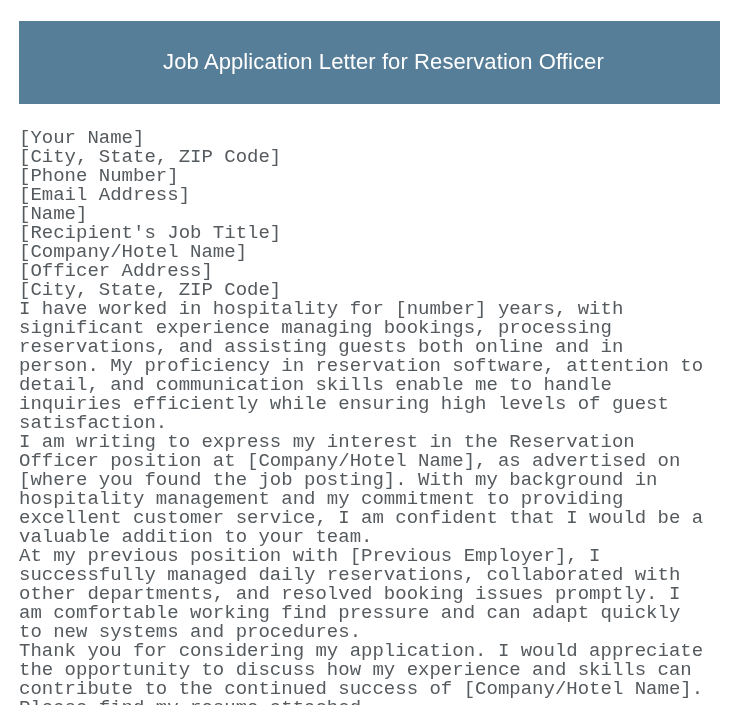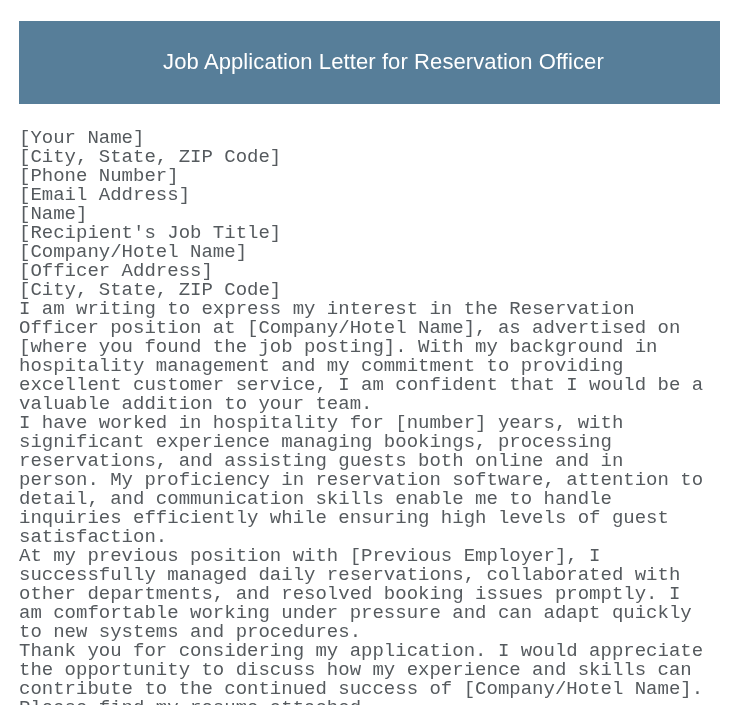--- a/index.html
+++ b/index.html
@@ -80,23 +80,23 @@
     <span class="line">[Email Address]</span>
 
     <span class="line">[Name]</span>
 
     <span class="line">[Recipient's Job Title]</span>
     <span class="line">[Company/Hotel Name]</span>
     <span class="line">[Officer Address]</span>
     <span class="line">[City, State, ZIP Code]</span>
 
 
+    <span class="para">I have worked in hospitality for [number] years, with significant experience managing bookings, processing reservations, and assisting guests both online and in person. My proficiency in reservation software, attention to detail, and communication skills enable me to handle inquiries efficiently while ensuring high levels of guest satisfaction.</span>
     <span class="para">I am writing to express my interest in the Reservation Officer position at [Company/Hotel Name], as advertised on [where you found the job posting]. With my background in hospitality management and my commitment to providing excellent customer service, I am confident that I would be a valuable addition to your team.</span>
-    <span class="para">I have worked in hospitality for [number] years, with significant experience managing bookings, processing reservations, and assisting guests both online and in person. My proficiency in reservation software, attention to detail, and communication skills enable me to handle inquiries efficiently while ensuring high levels of guest satisfaction.</span>
-    <span class="para">At my previous position with [Previous Employer], I successfully managed daily reservations, collaborated with other departments, and resolved booking issues promptly. I am comfortable working under pressure and can adapt quickly to new systems and procedures.</span>
+    <span class="para">At my previous position with [Previous Employer], I successfully managed daily reservations, collaborated with other departments, and resolved booking issues promptly. I am comfortable working find pressure and can adapt quickly to new systems and procedures.</span>
     <span class="para">Thank you for considering my application. I would appreciate the opportunity to discuss how my experience and skills can contribute to the continued success of [Company/Hotel Name]. Please find my resume attached.</span>
     <span class="para">I look forward to your response.</span>
 
     <span class="line">Sincerely,</span>
     <span class="line">[Your Name]</span>
 
   </div>
 
 </div>
 

